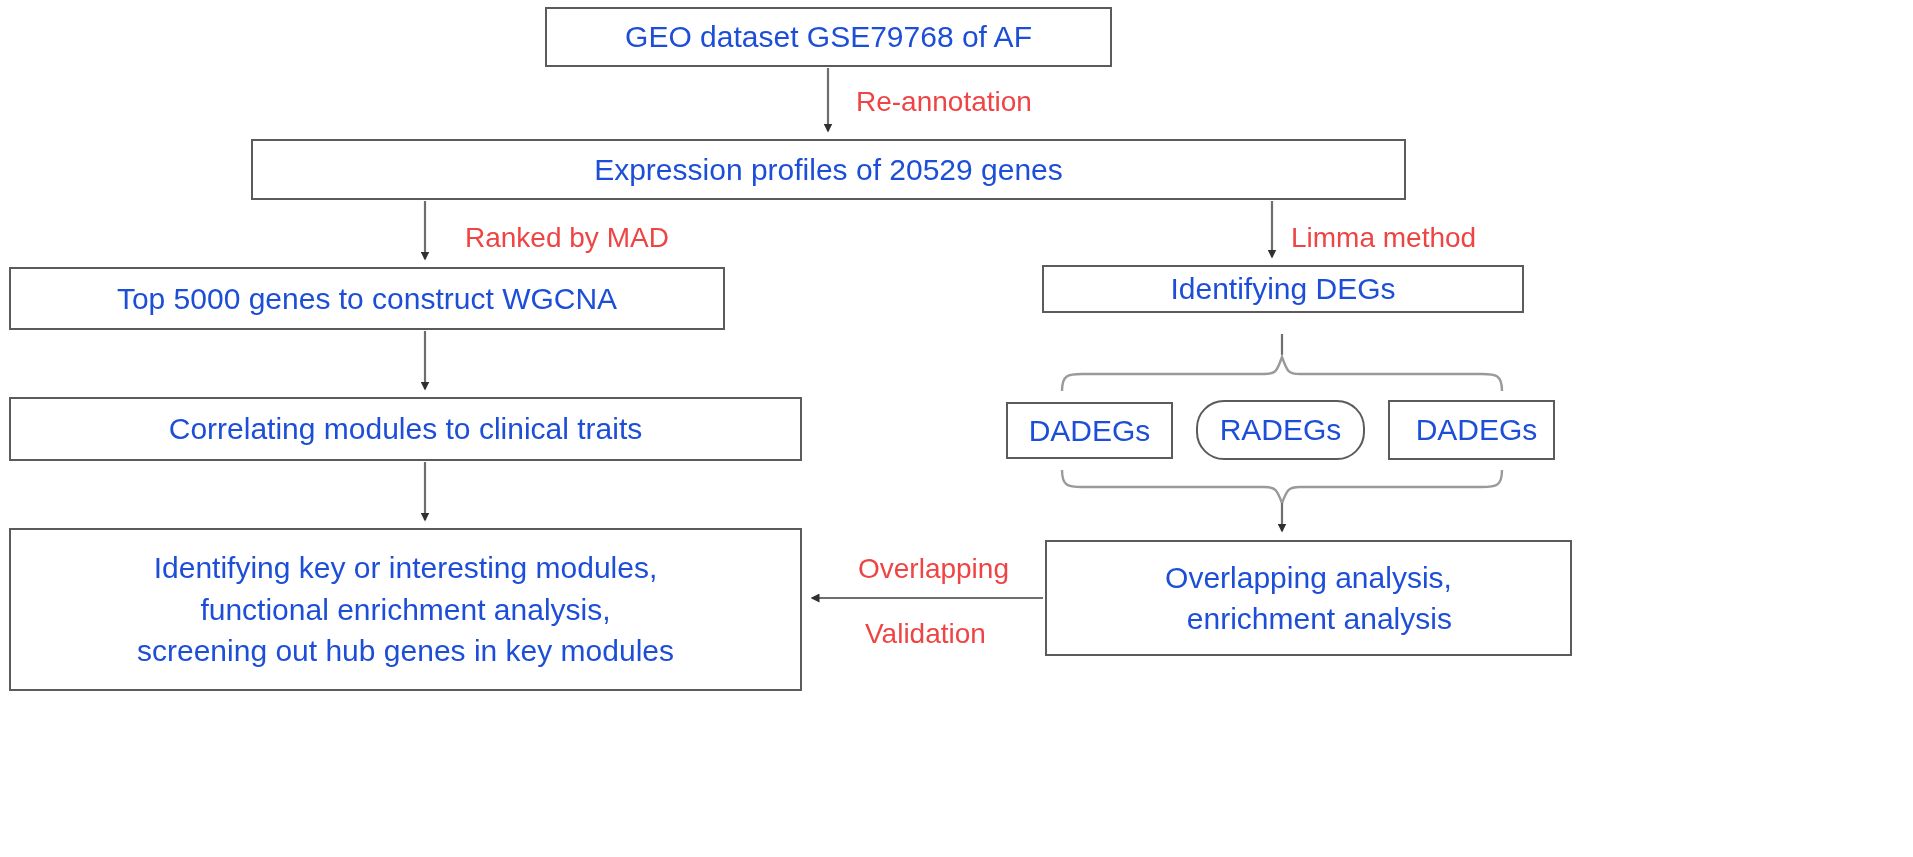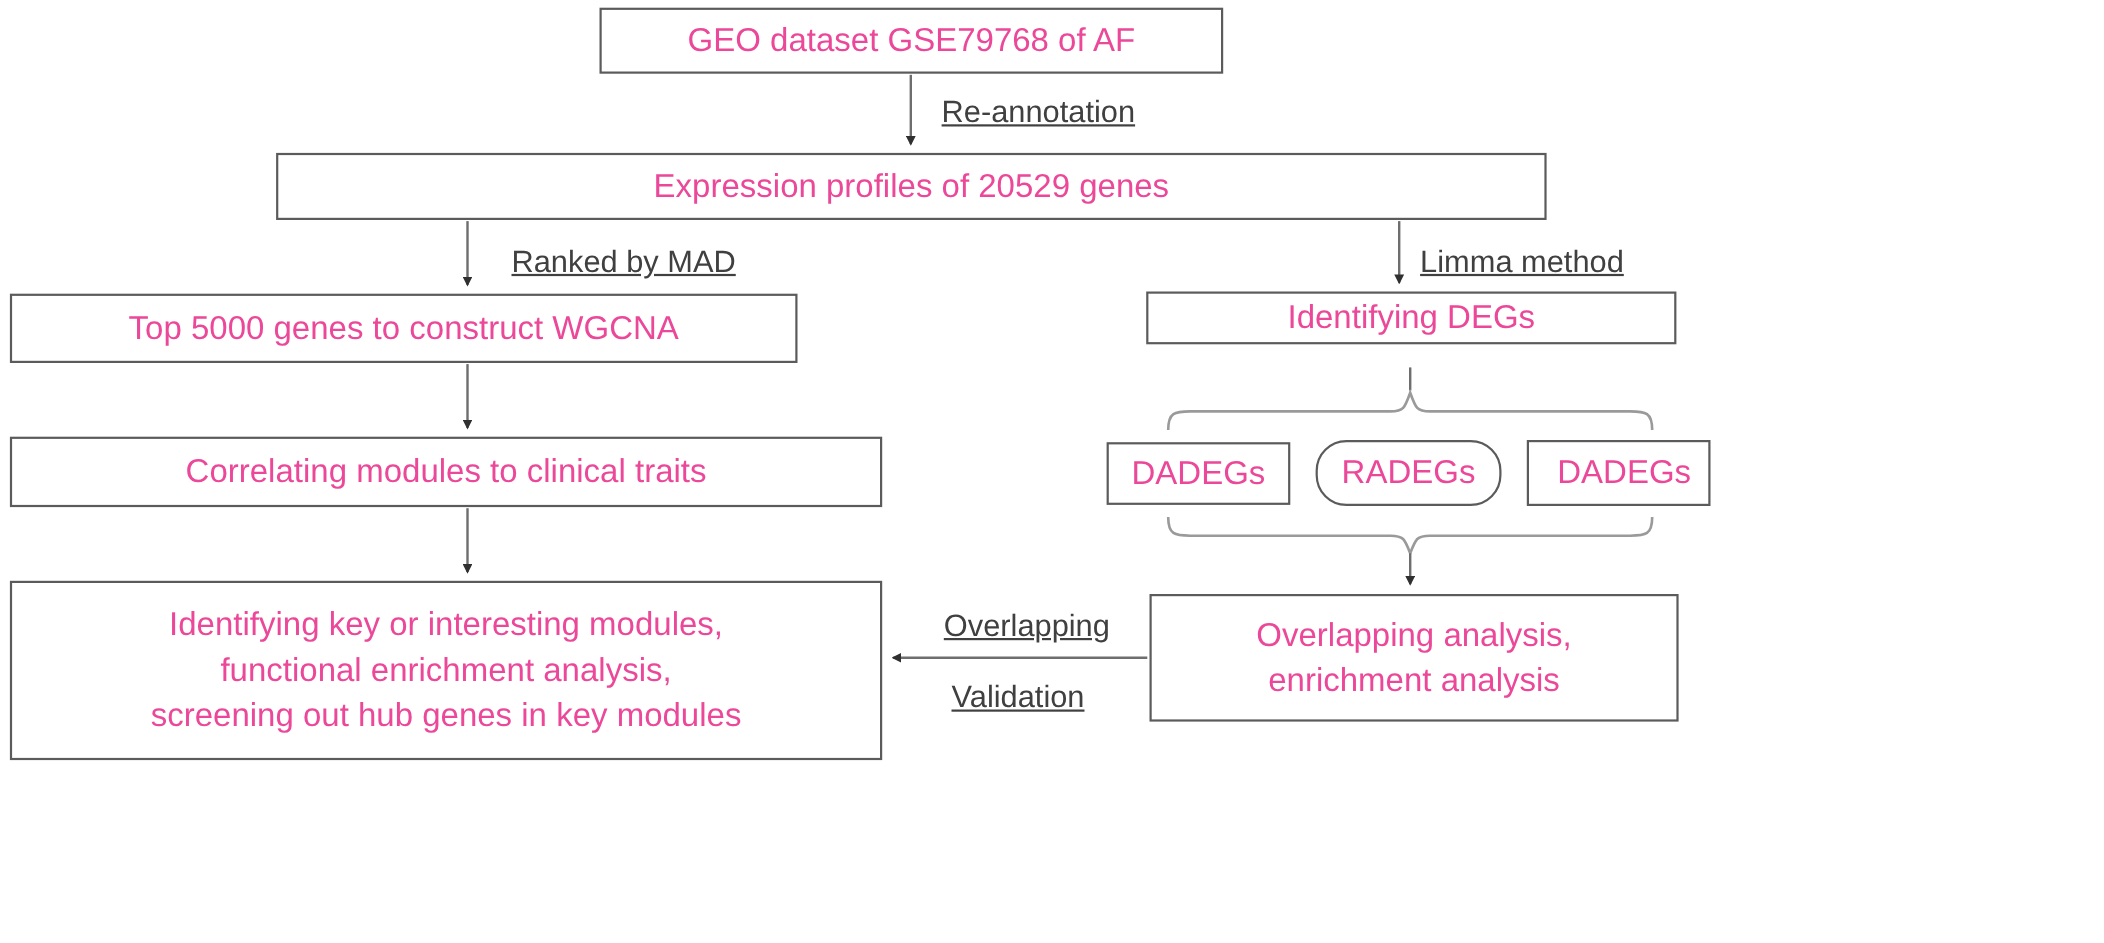--- a/index.html
+++ b/index.html
@@ -20,50 +20,49 @@
   }
   .node {
     position: absolute;
     box-sizing: border-box;
     background: #ffffff;
     border: 2px solid #5b5b5b;
     display: flex;
     align-items: center;
     justify-content: center;
     text-align: center;
-    color: #ec4899;
+    color: #1d4ed8;
     line-height: 1.38;
     white-space: pre-line;
   }
   .edge-label {
     position: absolute;
-    color: #404040;
+    color: #ef4444;
     white-space: nowrap;
-    text-decoration: underline;
   }
   svg.wires {
     position: absolute;
     left: 0;
     top: 0;
     width: 1913px;
     height: 857px;
     pointer-events: none;
   }
 
   
   #n-geo        { left: 545px;  top: 7px;   width: 567px; height: 60px;  font-size: 30px; }
   #n-expr       { left: 251px;  top: 139px; width: 1155px; height: 61px; font-size: 30px; }
   #n-wgcna      { left: 9px;    top: 267px; width: 716px; height: 63px;  font-size: 30px; }
   #n-degs       { left: 1042px; top: 265px; width: 482px; height: 48px;  font-size: 30px; }
   #n-ladegs     { left: 1006px; top: 402px; width: 167px; height: 57px;  font-size: 30px; }
   #n-radegs     { left: 1196px; top: 400px; width: 169px; height: 60px;  font-size: 30px; border-radius: 28px; }
   #n-dadegs     { left: 1388px; top: 400px; width: 167px; height: 60px;  font-size: 30px; padding-left: 10px; }
   #n-correlate  { left: 9px;    top: 397px; width: 793px; height: 64px;  font-size: 30px; }
   #n-hub        { left: 9px;    top: 528px; width: 793px; height: 163px; font-size: 30px; }
-  #n-overlap    { left: 1045px; top: 540px; width: 481px; height: 116px; font-size: 30px; }
+  #n-overlap    { left: 1045px; top: 540px; width: 527px; height: 116px; font-size: 30px; text-align: right; }
 
   
   #lbl-reannot  { left: 856px;  top: 86px;   font-size: 28px; }
   #lbl-mad      { left: 465px;  top: 222px;  font-size: 28px; }
   #lbl-limma    { left: 1291px; top: 222px;  font-size: 28px; }
   #lbl-overlapping { left: 838px; top: 553px; font-size: 28px; margin-left: 20px; }
   #lbl-validation  { left: 865px; top: 618px; font-size: 28px; }
 </style>
 </head>
 <body>

